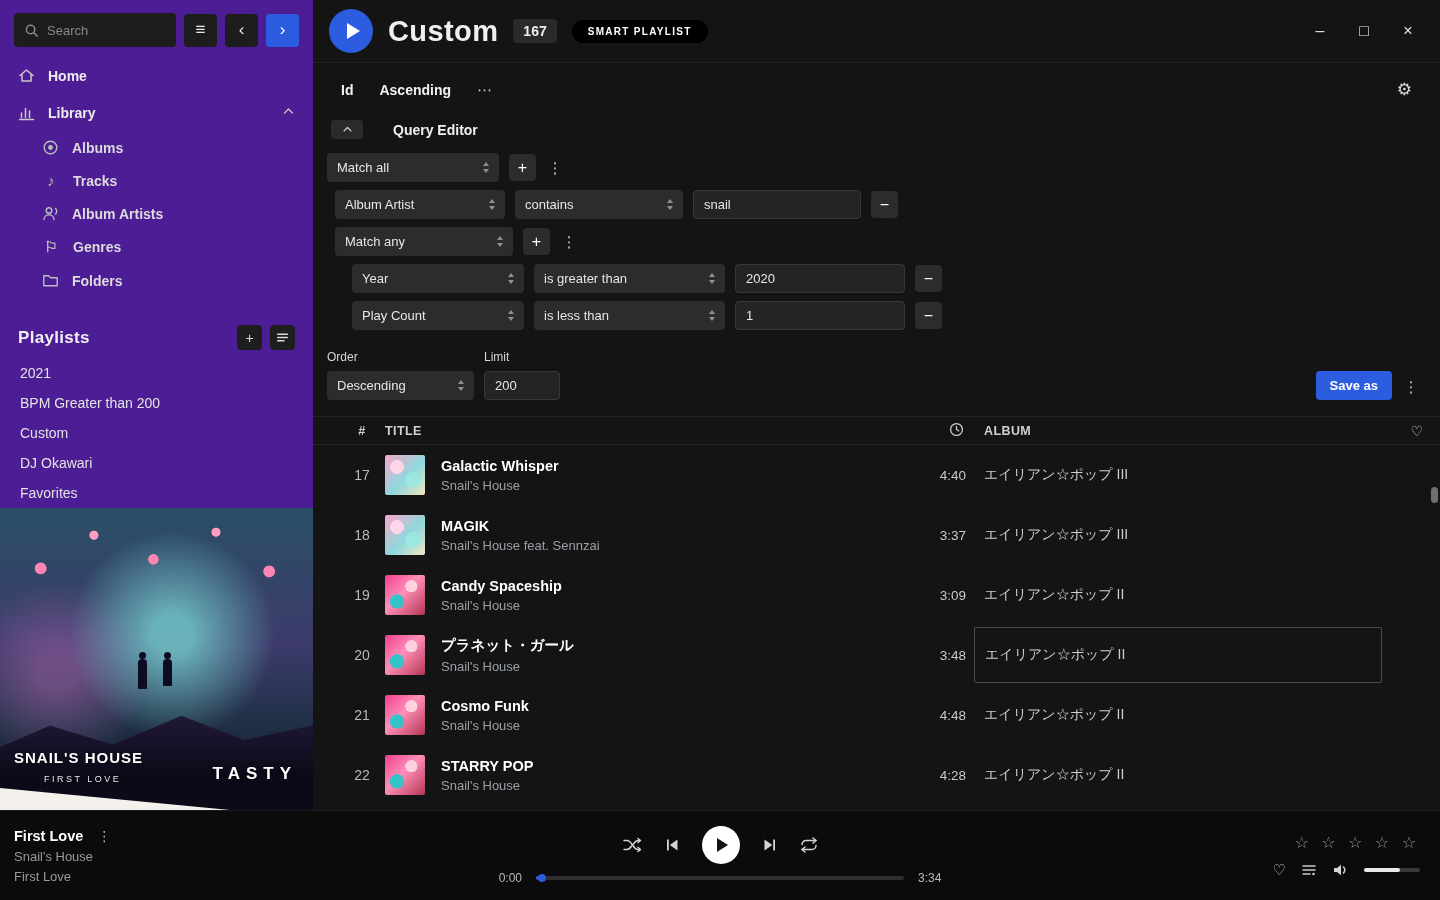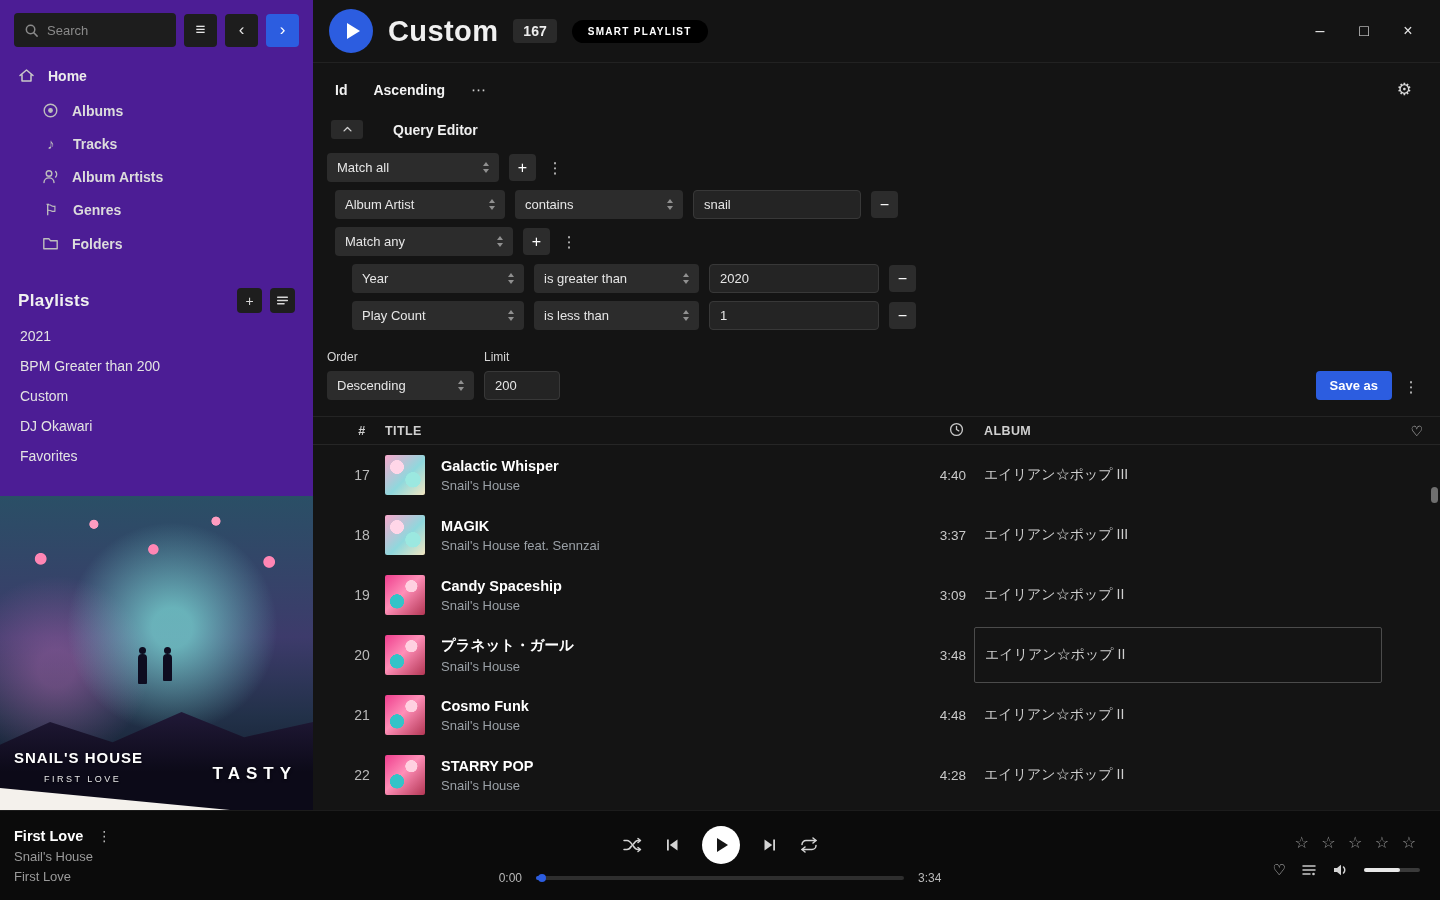--- a/index.html
+++ b/index.html
@@ -55,41 +55,41 @@
   .main { flex:1; min-width:0; background:#141414; display:flex; flex-direction:column; position:relative; }
   .main-header { height:63px; display:flex; align-items:center; gap:15px; padding:0 16px; border-bottom:1px solid #222; }
   .play-circle { width:44px; height:44px; border-radius:50%; background:#2c5de0; display:flex; align-items:center; justify-content:center; cursor:pointer; flex-shrink:0; }
   .play-circle .tri { width:0; height:0; border-left:13px solid #fff; border-top:8px solid transparent; border-bottom:8px solid transparent; margin-left:4px; }
   .page-title { font-size:29px; font-weight:800; letter-spacing:.4px; }
   .count-chip { background:#2a2a2a; border-radius:4px; padding:4px 10px; font-size:14px; font-weight:700; color:#eee; }
   .smart-badge { background:#000; border-radius:12px; padding:6px 16px; font-size:10px; font-weight:800; letter-spacing:1.3px; color:#fff; }
   .win-controls { margin-left:auto; display:flex; gap:28px; padding-right:8px; font-size:16px; color:#e6e6e6; }
   .win-controls span { cursor:pointer; width:16px; text-align:center; }
 
-  .toolbar { display:flex; align-items:center; gap:26px; padding:16px 20px 6px 22px; }
+  .toolbar { display:flex; align-items:center; gap:26px; padding:16px 20px 6px 22px;margin-left:6px; }
   .toolbar .lbl { font-size:14px; font-weight:700; color:#f2f2f2; cursor:pointer; }
   .toolbar .dots { color:#cfcfcf; font-size:15px; cursor:pointer; }
   .toolbar .gear { margin-left:auto; font-size:17px; color:#d8d8d8; cursor:pointer; padding-right:8px; }
 
   .query-editor { padding:6px 14px 0 14px; }
   .qe-head { display:flex; align-items:center; gap:30px; margin:8px 0 14px 4px; }
   .chev-btn { width:32px; height:19px; background:#2a2a2a; border-radius:3px; display:flex; align-items:center; justify-content:center; cursor:pointer; }
   .qe-title { font-size:14px; font-weight:700; }
   .qe-row { display:flex; align-items:center; gap:10px; margin-bottom:8px; }
   .ind1 { margin-left:8px; } .ind2 { margin-left:25px; }
   .select { height:29px; background:#2c2c2c; border-radius:4px; display:flex; align-items:center; justify-content:space-between; padding:0 10px; font-size:13px; color:#e6e6e6; cursor:pointer; }
   .tinput { height:29px; background:#242424; border:1px solid #383838; border-radius:4px; display:flex; align-items:center; padding:0 10px; font-size:13px; color:#e6e6e6; cursor:text; }
   .ud { display:inline-flex; flex-direction:column; gap:3px; margin-left:12px; }
   .ud i { width:0; height:0; border-left:3.5px solid transparent; border-right:3.5px solid transparent; }
   .ud .up { border-bottom:4px solid #909090; }
   .ud .dn { border-top:4px solid #909090; }
   .sq-btn { width:27px; height:27px; background:#2c2c2c; border-radius:4px; display:flex; align-items:center; justify-content:center; font-size:16px; color:#fff; cursor:pointer; flex-shrink:0; }
   .dots-btn { width:18px; height:27px; display:flex; align-items:center; justify-content:center; color:#cfcfcf; font-size:15px; cursor:pointer; }
 
-  .w172{width:172px}.w170{width:170px}.w168{width:168px}.w178{width:178px}.w165{width:165px}.w150{width:150px}.w124{width:147px}.w76{width:76px}
+  .w172{width:172px}.w170{width:170px}.w168{width:168px}.w178{width:178px}.w165{width:191px}.w150{width:150px}.w124{width:147px}.w76{width:76px}
 
   .sort-row { display:flex; gap:10px; align-items:flex-end; padding:12px 20px 16px 14px; }
   .field-group { display:flex; flex-direction:column; gap:7px; }
   .field-label { font-size:12px; color:#d6d6d6; }
   .save-btn { margin-left:auto; height:29px; padding:0 14px; background:#2c5de0; color:#fff; font-size:13px; font-weight:700; border-radius:4px; display:flex; align-items:center; cursor:pointer; }
 
   
   .tracklist { flex:1; overflow:hidden; border-top:1px solid #242424; }
   .thead, .trow { display:grid; grid-template-columns:46px 56px 1fr 70px 16px 410px 46px; align-items:center; padding-left:26px; }
   .thead { height:28px; border-bottom:1px solid #262626; color:#d0d0d0; font-size:12.5px; font-weight:700; letter-spacing:.4px; }
@@ -159,20 +159,31 @@
             <span>›</span>
           </div>
       </div>
 
       <div class="nav-item">
         <svg width="17" height="17" viewBox="0 0 17 17" fill="none" stroke="#c9c9c9" stroke-width="1.5" stroke-linecap="round" stroke-linejoin="round">
             <path d="M2 8.5L8.5 3l6.5 5.5M4 7.5V14h9V7.5"></path>
           </svg>
         <span>Home</span>
       </div>
+      <div class="nav-item">
+        <svg width="17" height="17" viewBox="0 0 17 17" fill="none" stroke="#c9c9c9" stroke-width="1.5" stroke-linecap="round">
+            <path d="M3.5 13.5V9M7.5 13.5V4.5M11.5 13.5V7M1.5 15.5h14"></path>
+          </svg>
+        <span>Library</span>
+        <span class="spacer">
+          <svg width="13" height="13" viewBox="0 0 16 16" fill="none" stroke="#c9c9c9" stroke-width="1.7" stroke-linecap="round" stroke-linejoin="round">
+              <path d="M3 10l5-5 5 5"></path>
+            </svg>
+        </span>
+      </div>
 
       <div class="sub-item">
         <svg width="17" height="17" viewBox="0 0 17 17" fill="none" stroke="#bdbdbd" stroke-width="1.4">
             <circle cx="8.5" cy="8.5" r="6.3"></circle>
             <circle cx="8.5" cy="8.5" r="1.7" fill="#bdbdbd"></circle>
           </svg>
         <span>Albums</span>
       </div>
       <div class="sub-item">
         <span class="glyph-ico">♪</span>

